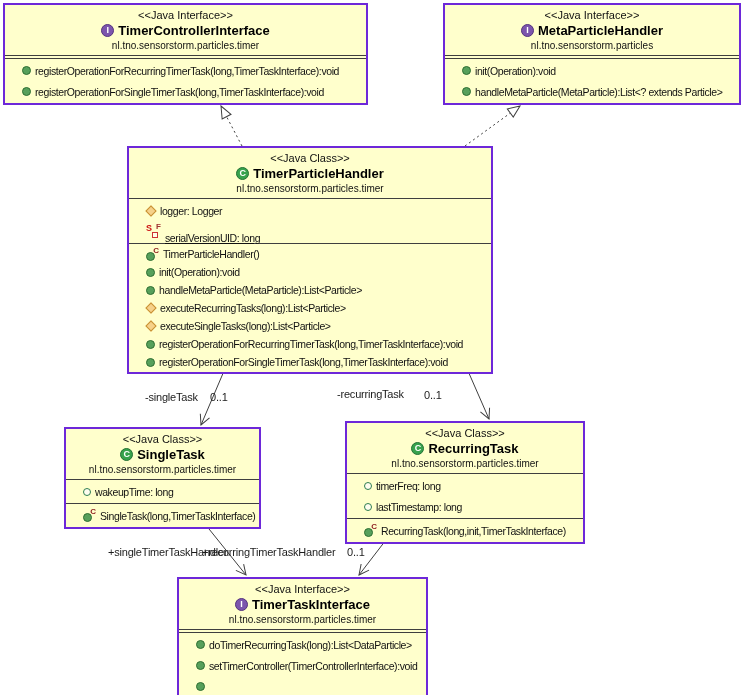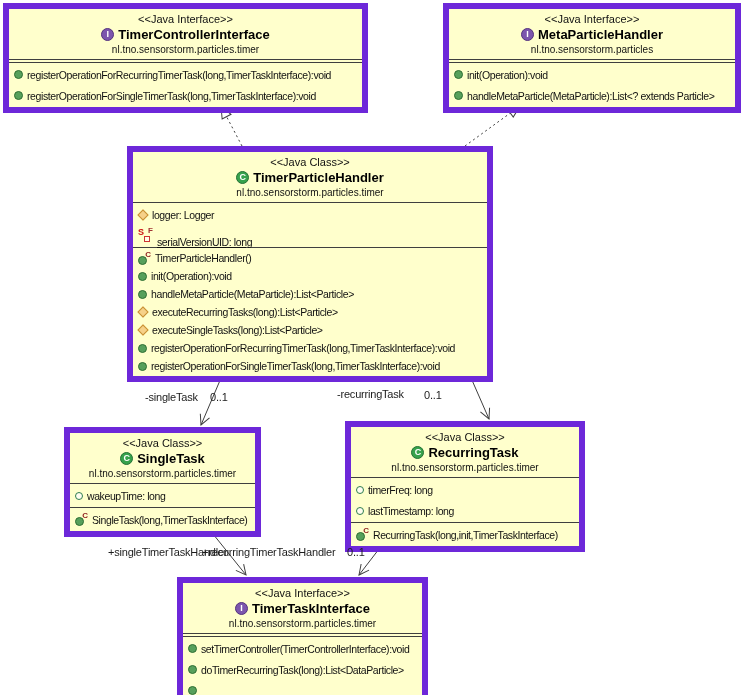--- a/index.html
+++ b/index.html
@@ -4,30 +4,30 @@
 <style>
   html,body{margin:0;padding:0;}
   body{
     width:745px;height:695px;background:#ffffff;position:relative;overflow:hidden;
     font-family:"Liberation Sans","DejaVu Sans",sans-serif;
   }
   #stage{position:absolute;left:0;top:0;width:745px;height:695px;}
   #edges{position:absolute;left:0;top:0;width:745px;height:695px;pointer-events:none;}
 
   .uml-box{
-    position:absolute;background:#ffffcc;border:6px solid #6d28d9;
+    position:absolute;background:#ffffcc;border:2px solid #6d28d9;
     box-sizing:border-box;
   }
   .hdr{text-align:center;padding:3px 2px 3px;}
   .stereo{font-size:11px;line-height:14px;color:#111;}
   .cname{font-size:13px;font-weight:bold;line-height:17px;color:#000;
     display:flex;align-items:center;justify-content:center;gap:4px;}
   .pkg{font-size:10px;line-height:13px;color:#111;}
 
-  .comp{border-top:1px solid #3f3f3f;padding:1px 0;}
+  .comp{border-top:1px solid #3f3f3f;padding:1px 12px;}
   .comp.empty{height:2px;padding:0;}
 
   .row{
     display:flex;align-items:center;gap:4px;padding:0 5px;height:21px;
     font-size:10.5px;letter-spacing:-0.4px;white-space:nowrap;color:#111;
   }
   .compact .methods .row{height:18px;}
   .underline{text-decoration:underline;margin-top:12px;}
 
   
@@ -254,25 +254,25 @@
         <div class="cname">
           <span class="type-icon iface">I</span>
           <span>TimerTaskInterface</span>
         </div>
         <div class="pkg">nl.tno.sensorstorm.particles.timer</div>
       </div>
       <div class="comp empty"></div>
       <div class="comp methods">
         <div class="row">
           <span class="dot pub"></span>
+          <span class="mtext">doTimerRecurringTask(long):List&lt;DataParticle&gt;</span>
+        </div>
+        <div class="row">
+          <span class="dot pub"></span>
           <span class="mtext">setTimerController(TimerControllerInterface):void</span>
-        </div>
-        <div class="row">
-          <span class="dot pub"></span>
-          <span class="mtext">doTimerRecurringTask(long):List&lt;DataParticle&gt;</span>
         </div>
         <div class="row">
           <span class="dot pub"></span>
         </div>
       </div>
     </div>
     <div class="edge-label" style="left: 145px; top: 391px;">-singleTask</div>
     <div class="edge-label" style="left: 210px; top: 391px;">0..1</div>
     <div class="edge-label" style="left: 337px; top: 388px;">-recurringTask</div>
     <div class="edge-label" style="left: 424px; top: 389px;">0..1</div>

